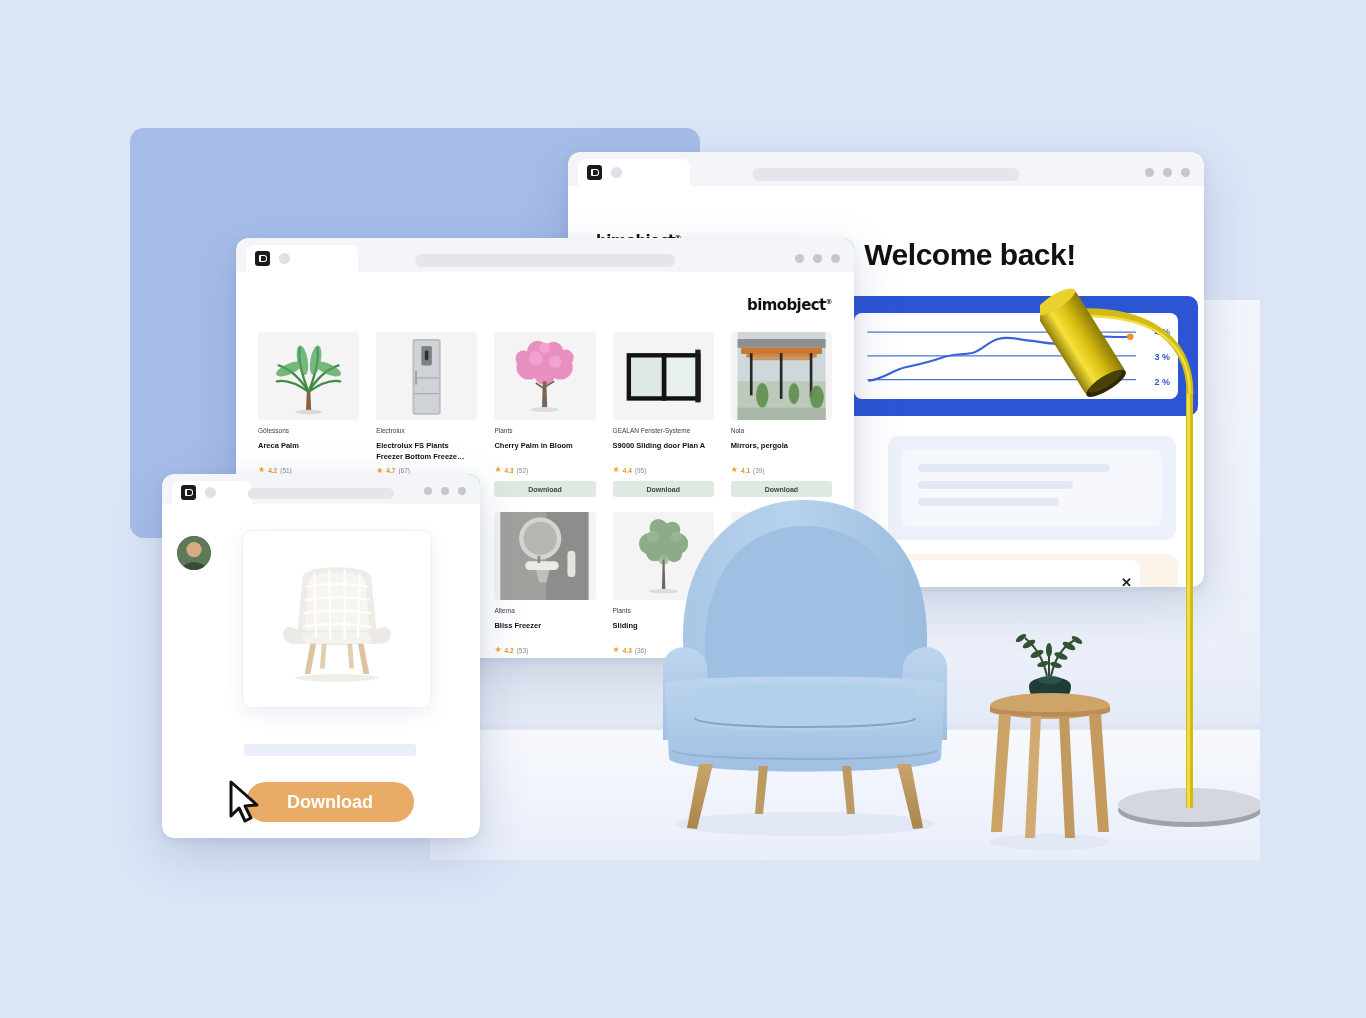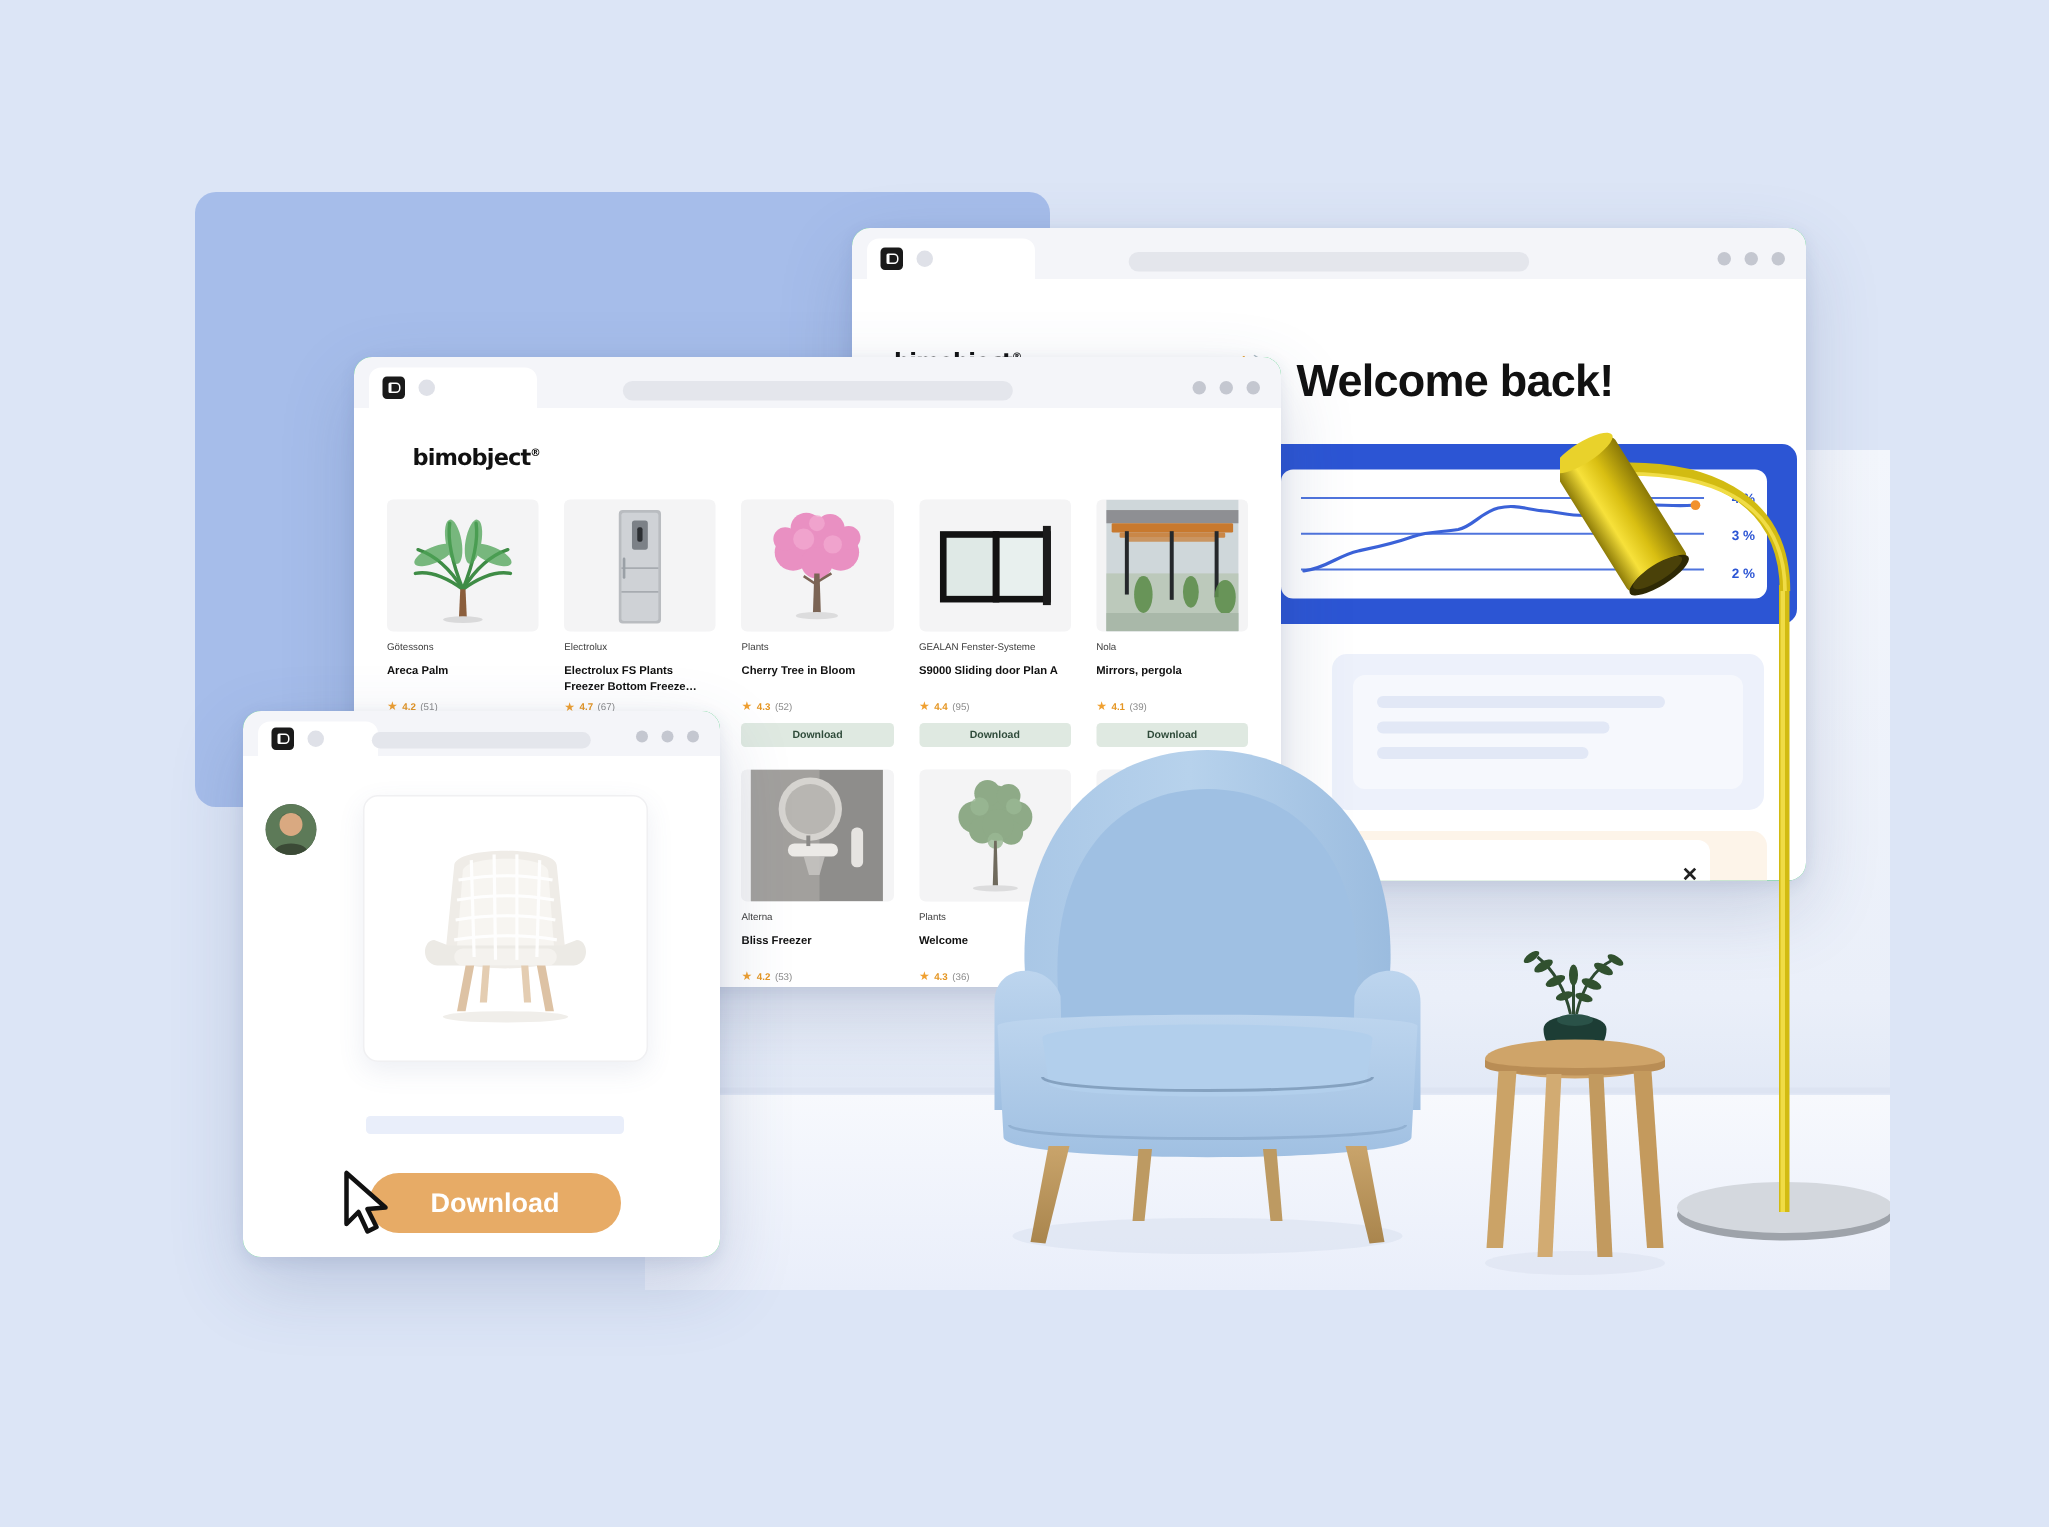--- a/index.html
+++ b/index.html
@@ -123,21 +123,21 @@
     background: #fff; border-radius: 8px;
   }
   .toast-close {
     position: absolute; right: 46px; top: 22px; font-size: 13px; font-weight: 800;
     color: #222; cursor: pointer; line-height: 1;
   }
 
   
   #win-grid { left: 236px; top: 238px; width: 618px; height: 420px; }
   #win-grid .body { height: calc(100% - 34px); background: #fff; padding: 14px 22px 0; }
-  .grid-logo { margin: 10px 17px 18px; }
+  .grid-logo { margin: 10px 0 18px; text-align: right; }
   .cards { display: grid; grid-template-columns: repeat(5, 1fr); gap: 17px; }
   .card { width: 100%; }
   .thumb {
     width: 100%; height: 88px; background: #f4f4f5; border-radius: 4px;
     display: flex; align-items: center; justify-content: center; overflow: hidden;
   }
   .thumb svg { width: 100%; height: 100%; }
   .brand { font-size: 6.5px; color: #3d3d3d; margin-top: 7px; line-height: 1.3; }
   .pname {
     font-size: 7.5px; font-weight: 800; color: #111; line-height: 1.35;
@@ -364,21 +364,21 @@
                 <circle cx="62" cy="34" r="7"></circle>
               <circle cx="50" cy="18" r="6"></circle>
             </g>
             <path d="M48 56 L47 86 L53 86 L52 56 Z" fill="#7b6455"></path>
             <path d="M49 64 L40 58" stroke="#7b6455" stroke-width="2"></path>
             <path d="M51 62 L61 56" stroke="#7b6455" stroke-width="2"></path>
             <ellipse cx="50" cy="88" rx="16" ry="2.8" fill="#dcdcdd"></ellipse>
           </svg>
         </div>
         <div class="brand">Plants</div>
-        <div class="pname">Cherry Tree in Bloom</div>
+        <div class="pname">Cherry Palm in Bloom</div>
         <div class="rating">
           <span class="star">★</span>
           <span class="rate-val">4.3</span>
           <span class="rate-count">(52)</span>
         </div>
         <div class="dl-btn">Download</div>
       </div>
 
       <div class="card">
         <div class="thumb">
@@ -492,21 +492,21 @@
             <g fill="#9ab894" opacity=".8">
               <circle cx="38" cy="28" r="7"></circle>
                 <circle cx="64" cy="28" r="6"></circle>
               <circle cx="50" cy="54" r="6"></circle>
             </g>
             <path d="M49 54 L48 88 L52 88 L51 54 Z" fill="#6f6a5d"></path>
             <ellipse cx="50" cy="90" rx="17" ry="2.4" fill="#dcdcdd"></ellipse>
           </svg>
         </div>
         <div class="brand">Plants</div>
-        <div class="pname">Welcome</div>
+        <div class="pname">Sliding</div>
         <div class="rating">
           <span class="star">★</span>
           <span class="rate-val">4.3</span>
           <span class="rate-count">(36)</span>
         </div>
         <div class="dl-btn">Download</div>
       </div>
 
       <div class="card">
         <div class="thumb"></div>

